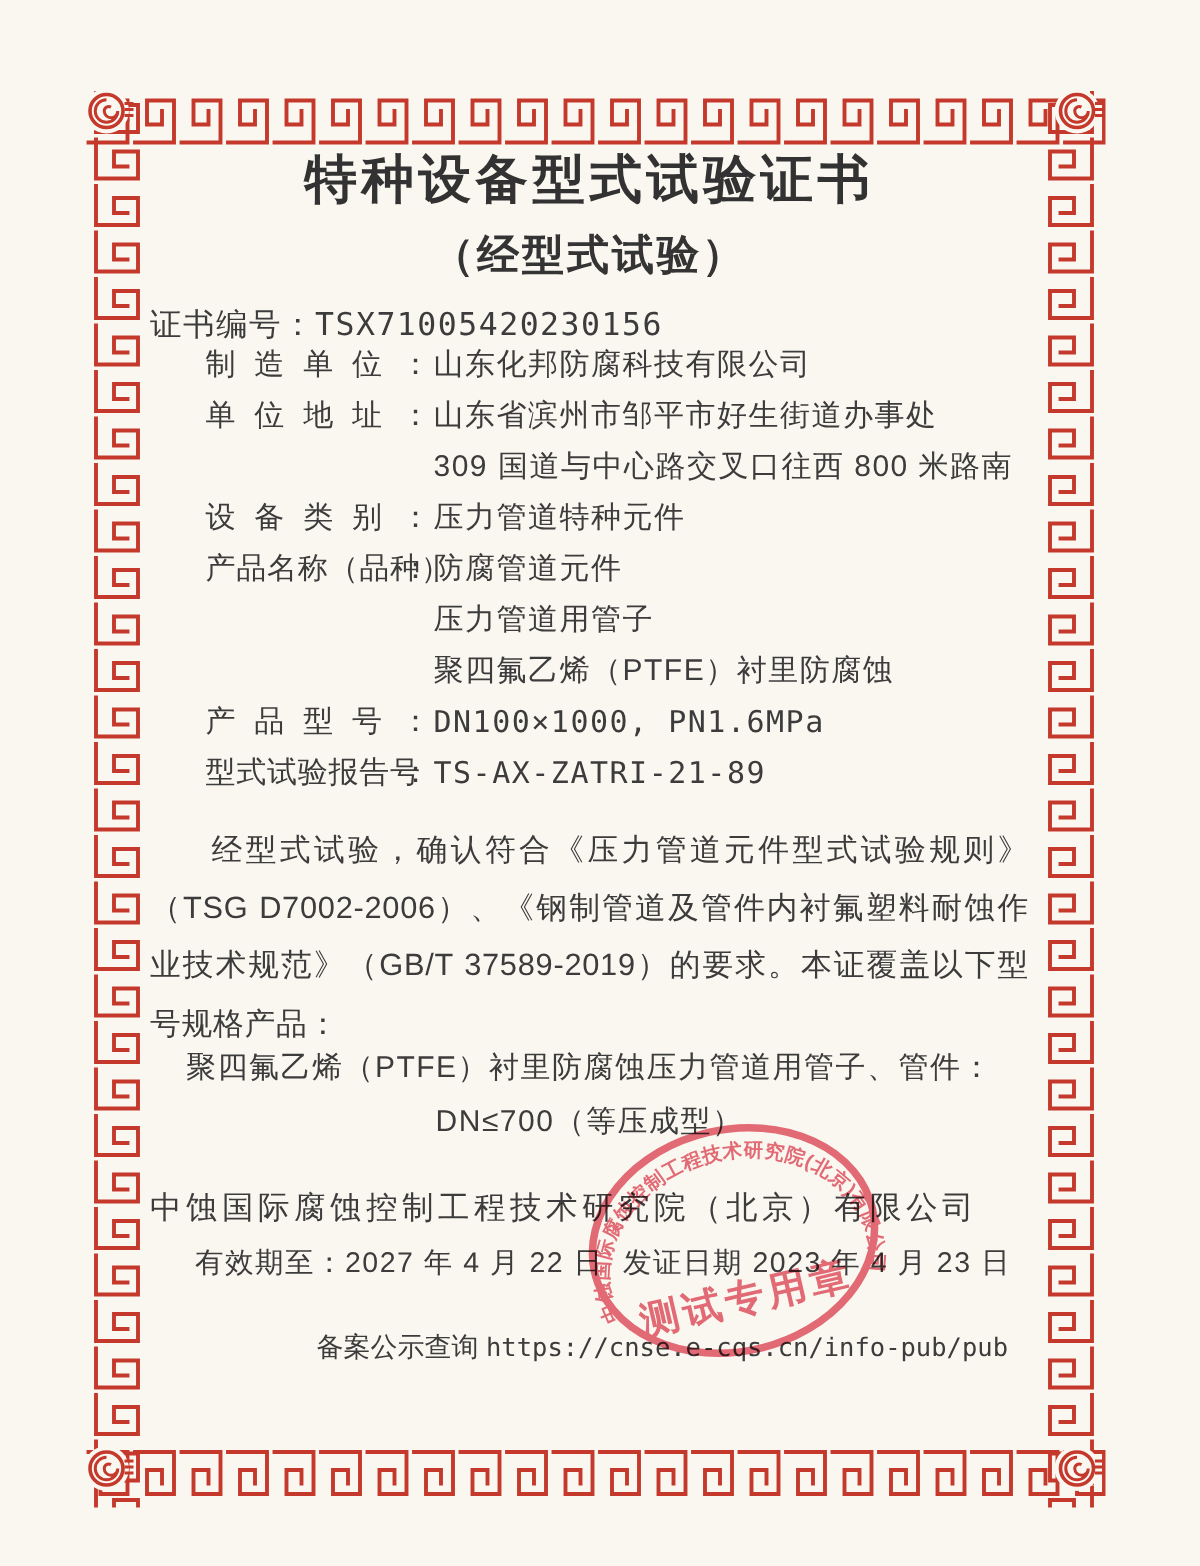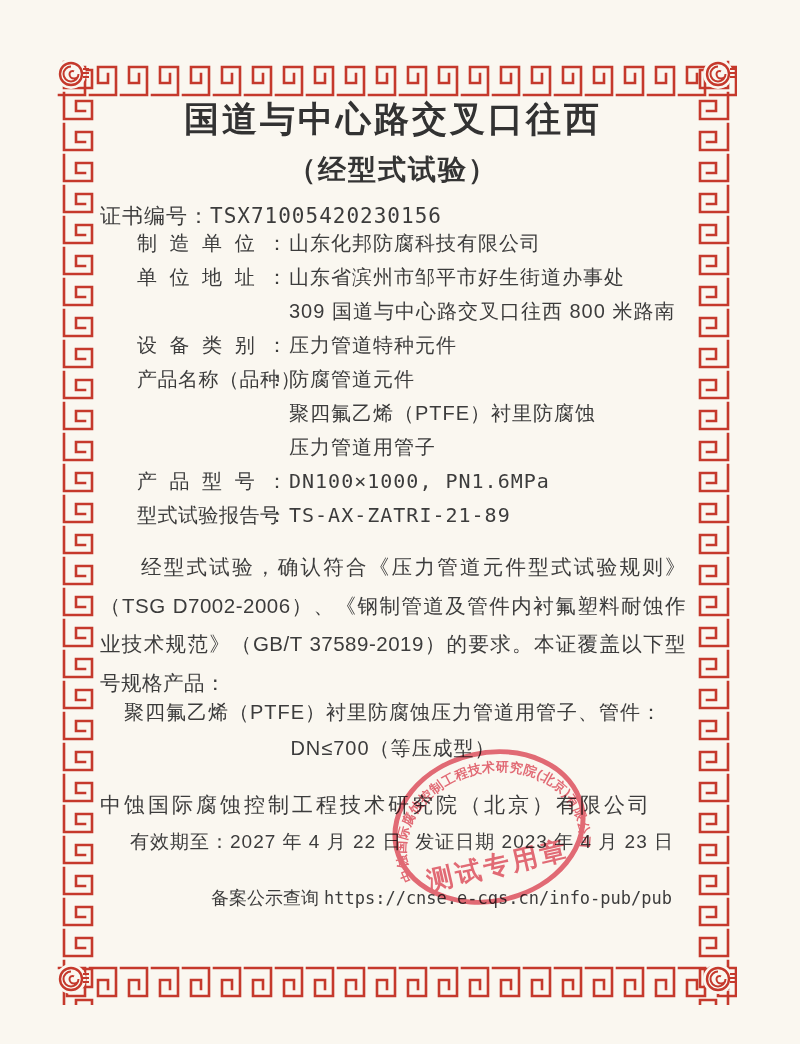--- a/index.html
+++ b/index.html
@@ -218,21 +218,21 @@
 <svg class="corner" style="left:701px;top:57px" width="36" height="36">
     <use href="#corner"></use>
   </svg>
 <svg class="corner" style="left:54px;top:962px" width="36" height="36">
     <use href="#corner"></use>
   </svg>
 <svg class="corner" style="left:701px;top:962px" width="36" height="36">
     <use href="#corner"></use>
   </svg>
 
-<div class="content doc-title abs">国道与中心路交叉口往西</div>
+<div class="content doc-title abs">特种设备型式试验证书</div>
 
 <div class="content doc-subtitle abs">（经型式试验）</div>
 
 <div class="content cert-line abs">
   <span>证书编号：</span><span class="mono">TSX71005420230156</span>
 </div>
 
 <div class="content fields abs">
 
   <div class="frow">
@@ -258,22 +258,22 @@
     <span class="fvalue">
       <span class="vline">压力管道特种元件</span>
     </span>
   </div>
 
   <div class="frow">
     <span class="flabel" style="word-spacing:0;">产品名称（品种）</span>
     <span class="fcolon">：</span>
     <span class="fvalue">
       <div class="vline">防腐管道元件</div>
+      <div class="vline">压力管道用管子</div>
       <div class="vline">聚四氟乙烯（PTFE）衬里防腐蚀</div>
-      <div class="vline">压力管道用管子</div>
     </span>
   </div>
 
   <div class="frow">
     <span class="flabel">产 品 型 号</span>
     <span class="fcolon">：</span>
     <span class="fvalue mono">
       <span class="vline">DN100×1000, PN1.6MPa</span>
     </span>
   </div>

